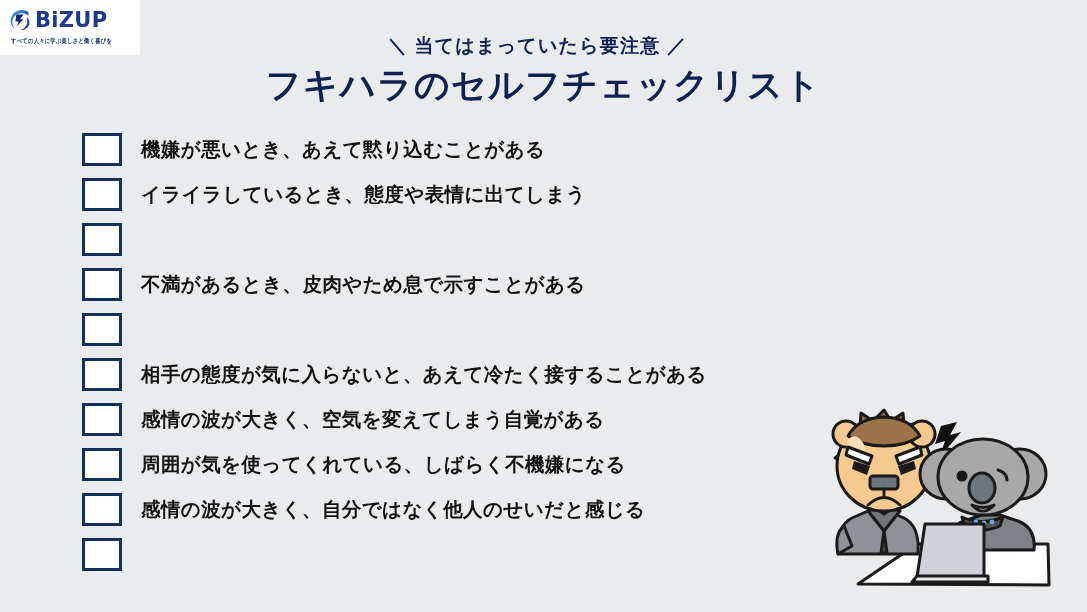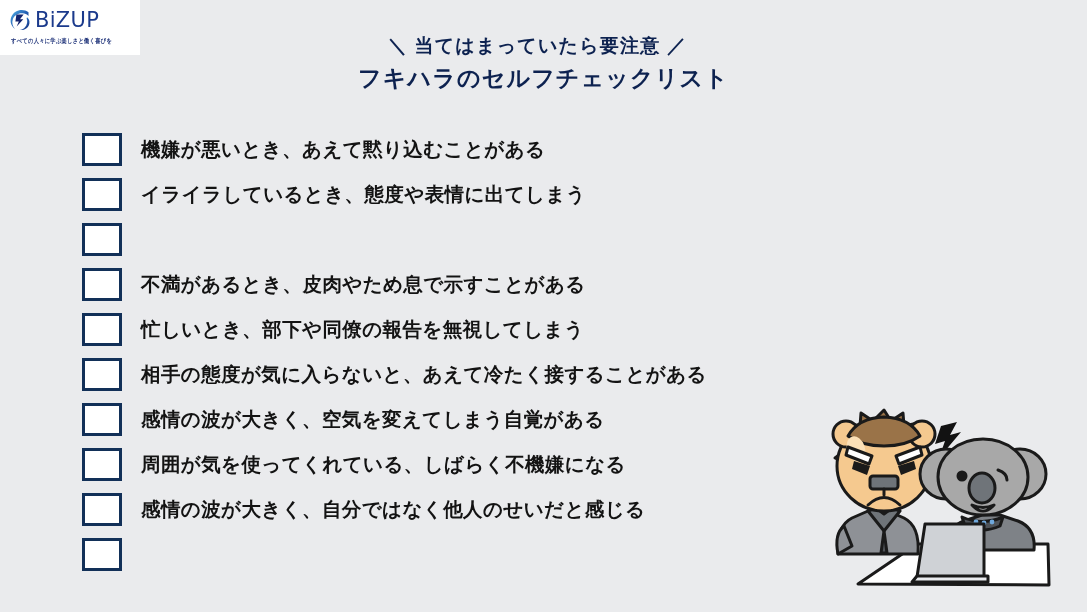--- a/index.html
+++ b/index.html
@@ -15,21 +15,21 @@
   .logo-band{
     position:absolute;left:0;top:0;width:140px;height:55px;
     background:#ffffff;
   }
   .logo-row{
     position:absolute;left:9px;top:9px;
     display:flex;align-items:center;gap:3px;
   }
   .logo-mark{width:23px;height:23px;position:relative;flex:0 0 auto;}
   .logo-word{
-    font-size:21px;font-weight:400;letter-spacing:0.3px;
+    font-size:21px;font-weight:700;letter-spacing:0.3px;
     color:#1b3a8c;line-height:1;
     font-family:"DejaVu Sans",sans-serif;
     text-align:center;
   }
   .logo-tag{
     position:absolute;left:11px;top:38px;
     font-size:5.2px;font-weight:700;letter-spacing:0.35px;
     color:#20347a;white-space:nowrap;line-height:1;
     transform:scaleY(1.25);transform-origin:left top;
   }
@@ -38,21 +38,21 @@
   .title-wrap{
     position:absolute;left:0;top:36px;width:1087px;
     text-align:center;
   }
   .subtitle{
     font-size:19px;font-weight:700;color:#0d2250;
     letter-spacing:1.2px;line-height:1.1;margin:0 12px 8px 0;
     white-space:nowrap;
   }
   .maintitle{
-    font-size:23px;font-weight:700;color:#0d2250;
+    font-size:35px;font-weight:700;color:#0d2250;
     letter-spacing:1.2px;line-height:1.15;margin:0;
     white-space:nowrap;
   }
 
   
   .checklist{
     position:absolute;left:74px;top:133px;
     display:flex;flex-direction:column;gap:12px;
   }
   .check-row{
@@ -113,21 +113,20 @@
     </div>
     <div class="check-row">
       <span class="checkbox"></span>
     </div>
     <div class="check-row">
       <span class="checkbox"></span>
       <span class="check-label">不満があるとき、皮肉やため息で示すことがある</span>
     </div>
     <div class="check-row">
       <span class="checkbox"></span>
-      <span class="check-label">忙しいとき、部下や同僚の報告を無視してしまう</span>
     </div>
     <div class="check-row">
       <span class="checkbox"></span>
       <span class="check-label">相手の態度が気に入らないと、あえて冷たく接することがある</span>
     </div>
     <div class="check-row">
       <span class="checkbox"></span>
       <span class="check-label">感情の波が大きく、空気を変えてしまう自覚がある</span>
     </div>
     <div class="check-row">

